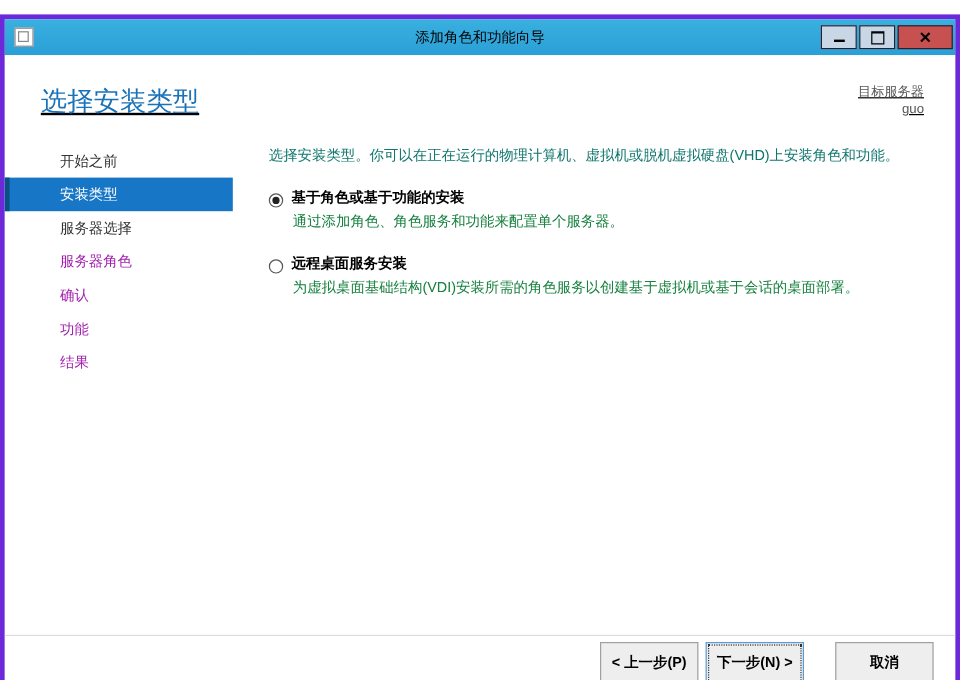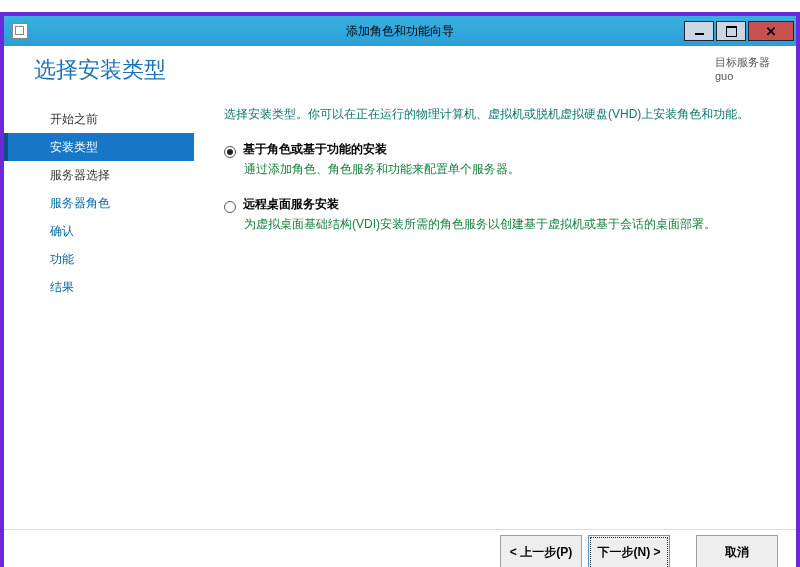--- a/index.html
+++ b/index.html
@@ -12,29 +12,29 @@
 .titlebar-icon::after { content: ''; position: absolute; left: 2px; top: 2px; width: 7px; height: 7px; border: 1px solid #888; }
 .titlebar-title { position: absolute; left: 50%; transform: translateX(-50%); font-size: 12px; }
 .win-controls { margin-left: auto; display: flex; }
 .win-btn { width: 30px; height: 20px; border: 1px solid #223; background: #c8d6e5; display: flex; align-items: center; justify-content: center; font-family: Arial, sans-serif; font-size: 13px; font-weight: bold; margin-right: 2px; cursor: pointer; }
 .win-btn.close { background: #c75050; color: #000; width: 46px; }
 .win-btn.min::before { content: ''; width: 9px; height: 2px; background: #000; margin-top: 6px; }
 .win-btn.max::before { content: ''; width: 9px; height: 8px; border: 1px solid #000; border-top: 2px solid #000; }
 
 .content { flex: 1; background: #fff; display: flex; flex-direction: column; position: relative; }
 
-.header-row { display: flex; align-items: flex-start; padding: 9px 26px 10px 30px; }
+.header-row { display: flex; align-items: flex-start; padding: 24px 26px 10px 30px; text-decoration: underline; }
 .page-title { font-size: 22px; color: #1a72b8; font-weight: 400; flex: 1; }
-.target-box { text-align: left; font-size: 11px; color: #555; line-height: 14px; }
+.target-box { text-align: right; font-size: 11px; color: #555; line-height: 14px; }
 
 .mid-row { flex: 1; display: flex; }
 .sidebar { width: 190px; padding-top: 10px; }
 .step { height: 28px; line-height: 28px; padding-left: 46px; font-size: 12px; color: #333; cursor: pointer; }
 .step.selected { background: #1777c6; color: #fff; border-left: 4px solid #0b4f86; padding-left: 42px; }
-.step.disabled { color: #0369a1; cursor: default; }
+.step.disabled { color: #a21caf; cursor: default; }
 
 .main { flex: 1; padding: 10px 30px 10px 30px; }
 .intro { font-size: 12px; color: #0f766e; margin-bottom: 18px; line-height: 18px; }
 .option { margin-bottom: 18px; }
 .opt-line1 { display: flex; align-items: flex-end; gap: 7px; font-weight: bold; }
 .radio { width: 12px; height: 12px; border-radius: 50%; border: 1px solid #555; display: inline-flex; align-items: center; justify-content: center; cursor: pointer; }
 .radio.sel .dot { width: 6px; height: 6px; border-radius: 50%; background: #222; }
 .opt-desc { margin-left: 20px; margin-top: 3px; color: #15803d; line-height: 17px; }
 
 .footer { height: 46px; border-top: 1px solid #ddd; display: flex; align-items: center; justify-content: flex-end; padding-right: 18px; gap: 6px; }

